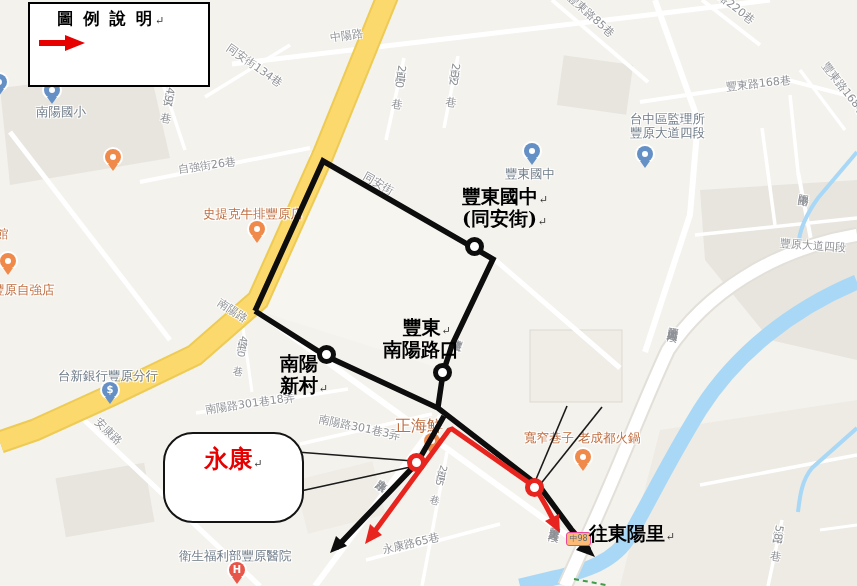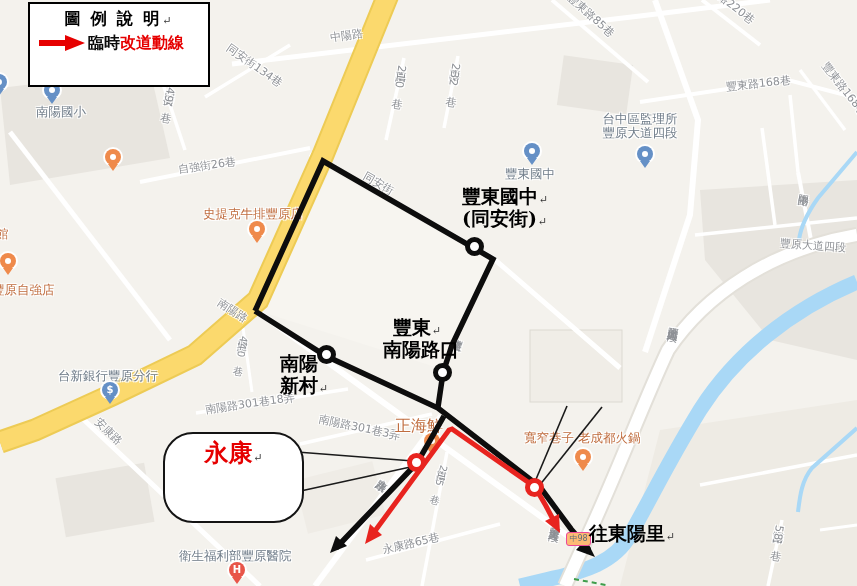--- a/index.html
+++ b/index.html
@@ -18,44 +18,44 @@
   .ah-b{fill:var(--route-black);}
   .ah-r{fill:var(--route-red);}
   .tail{stroke:#1a1a1a;stroke-width:1.6;}
   .slab{position:absolute;font-size:11px;color:var(--street-label);white-space:nowrap;
         text-shadow:-1px -1px 0 #fff,1px -1px 0 #fff,-1px 1px 0 #fff,1px 1px 0 #fff;}
   .vlab{writing-mode:vertical-rl;letter-spacing:1px;}
   .poilab{position:absolute;font-size:12.5px;white-space:nowrap;
         text-shadow:-1px -1px 0 #fff,1px -1px 0 #fff,-1px 1px 0 #fff,1px 1px 0 #fff,0 0 3px #fff;}
   .orange{color:var(--poi-text);}
   .inst{color:var(--inst-label);}
-  .center2{text-align:center;line-height:1.15;}
+  .center2{text-align:right;line-height:1.15;}
   .pin{position:absolute;width:16px;height:16px;border-radius:50%;background:var(--poi-orange);
        box-shadow:0 0 0 2px #fff;}
   .pin::after{content:"";position:absolute;left:50%;top:15px;transform:translateX(-50%);
        border:5px solid transparent;border-top:7px solid var(--poi-orange);}
   .pin::before{content:"";position:absolute;left:5px;top:5px;width:6px;height:6px;border-radius:50%;background:#fff;}
   .pin.blue{background:var(--pin-blue);} .pin.blue::after{border-top-color:var(--pin-blue);}
   .pin.red{background:var(--hospital-red);} .pin.red::after{border-top-color:var(--hospital-red);}
   .pin.lettered::before{content:none;}
   .pin .glyph{position:absolute;left:0;top:1px;width:16px;text-align:center;color:#fff;
        font-size:10px;font-weight:bold;line-height:14px;}
   .stop{position:absolute;width:9px;height:9px;background:#fff;border:5px solid var(--route-black);border-radius:50%;}
   .stop.red{border-color:var(--route-red);}
   .boldlab{position:absolute;font-family:"DejaVu Serif","Liberation Serif",serif;font-weight:bold;
        color:#000;font-size:19px;line-height:1.16;white-space:nowrap;}
   .pmark{font-size:11px;font-weight:normal;color:#333;margin-left:1px;}
   .bubble{position:absolute;background:#fff;border:2.5px solid #141414;
        font-family:"DejaVu Serif","Liberation Serif",serif;font-weight:bold;color:var(--text-red);
        text-align:center;box-sizing:border-box;}
-  #bubble-yk{left:163px;top:432px;width:141px;height:91px;border-radius:30px;font-size:24px;line-height:1.55;}
+  #bubble-yk{left:163px;top:432px;width:141px;height:91px;border-radius:30px;font-size:24px;line-height:1.55;padding-top:6px;}
   #bubble-gf{left:547px;top:356px;width:110px;height:52px;border-radius:22px;font-size:25px;line-height:46px;}
   #legend{position:absolute;left:28px;top:2px;width:182px;height:85px;background:#fff;
        border:2px solid #000;box-sizing:border-box;font-family:"DejaVu Serif","Liberation Serif",serif;}
-  #legend .title{text-align:center;font-size:16.5px;font-weight:600;color:#000;margin-top:4px;letter-spacing:2px;}
+  #legend .title{text-align:left;font-size:16.5px;font-weight:600;color:#000;margin-top:4px;letter-spacing:2px;padding-left:27px;}
   .leg-row{display:flex;align-items:center;height:26px;padding-left:6px;font-size:16px;color:#0a0a0a;}
   .leg-row .txt{font-weight:600;}
   .leg-red{color:var(--text-red);}
   #shield{position:absolute;left:566px;top:532px;width:23px;height:12px;background:#fdba74;border:1px solid #ec4899;
        border-radius:3px;font-size:8px;line-height:12px;text-align:center;color:#5f6c7b;}
 </style>
 </head>
 <body>
 
 <div id="screen">
@@ -236,17 +236,16 @@
     <div><span>永康</span><span class="pmark">↵</span></div>
   </div>
 
   <div id="legend">
     <div class="title"><span>圖 例 說 明</span><span class="pmark">↵</span></div>
     <div class="leg-row">
       <svg width="52" height="18">
         <line x1="3" y1="9" x2="30" y2="9" stroke="var(--text-red)" stroke-width="6"></line>
         <polygon points="49,9 29,1 29,17" fill="var(--text-red)"></polygon>
       </svg>
-      <span class="txt"><span>臨時</span><span class="leg-red">改道動線</span></span>
     </div>
   </div>
 
 </div>
 
 </body></html>

